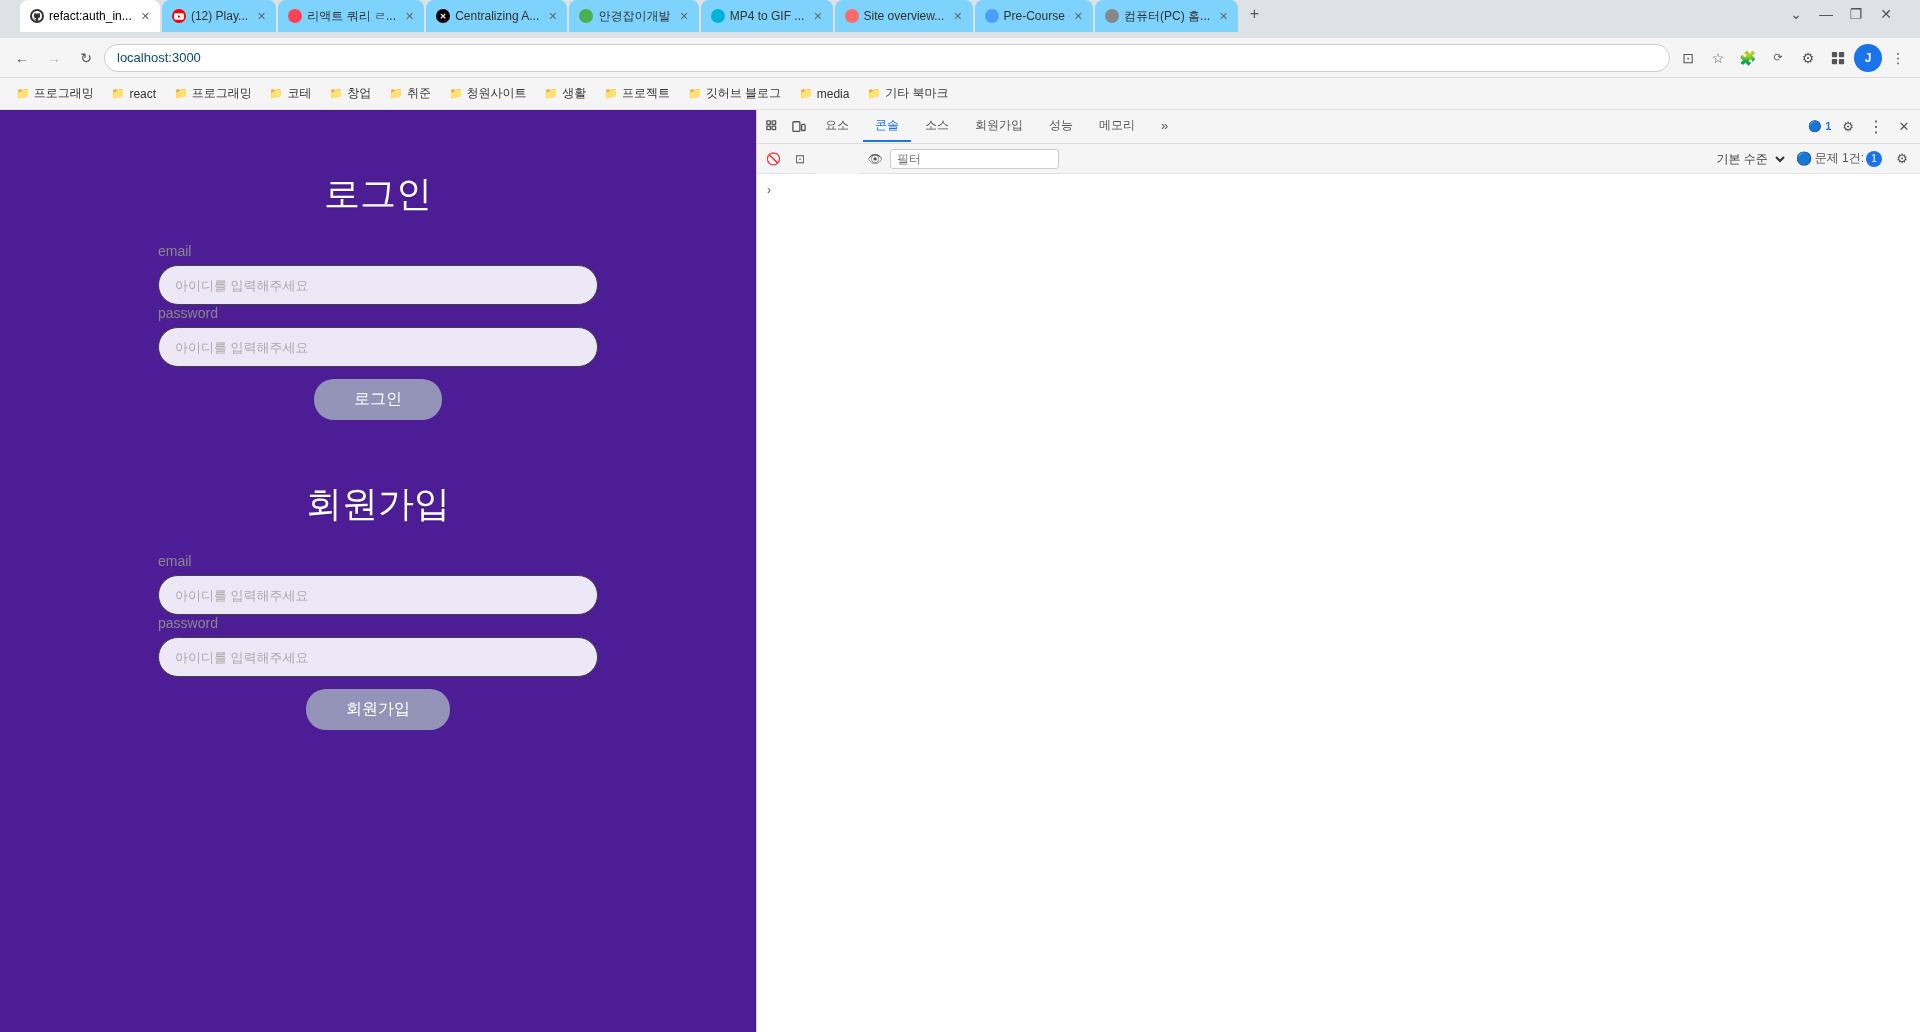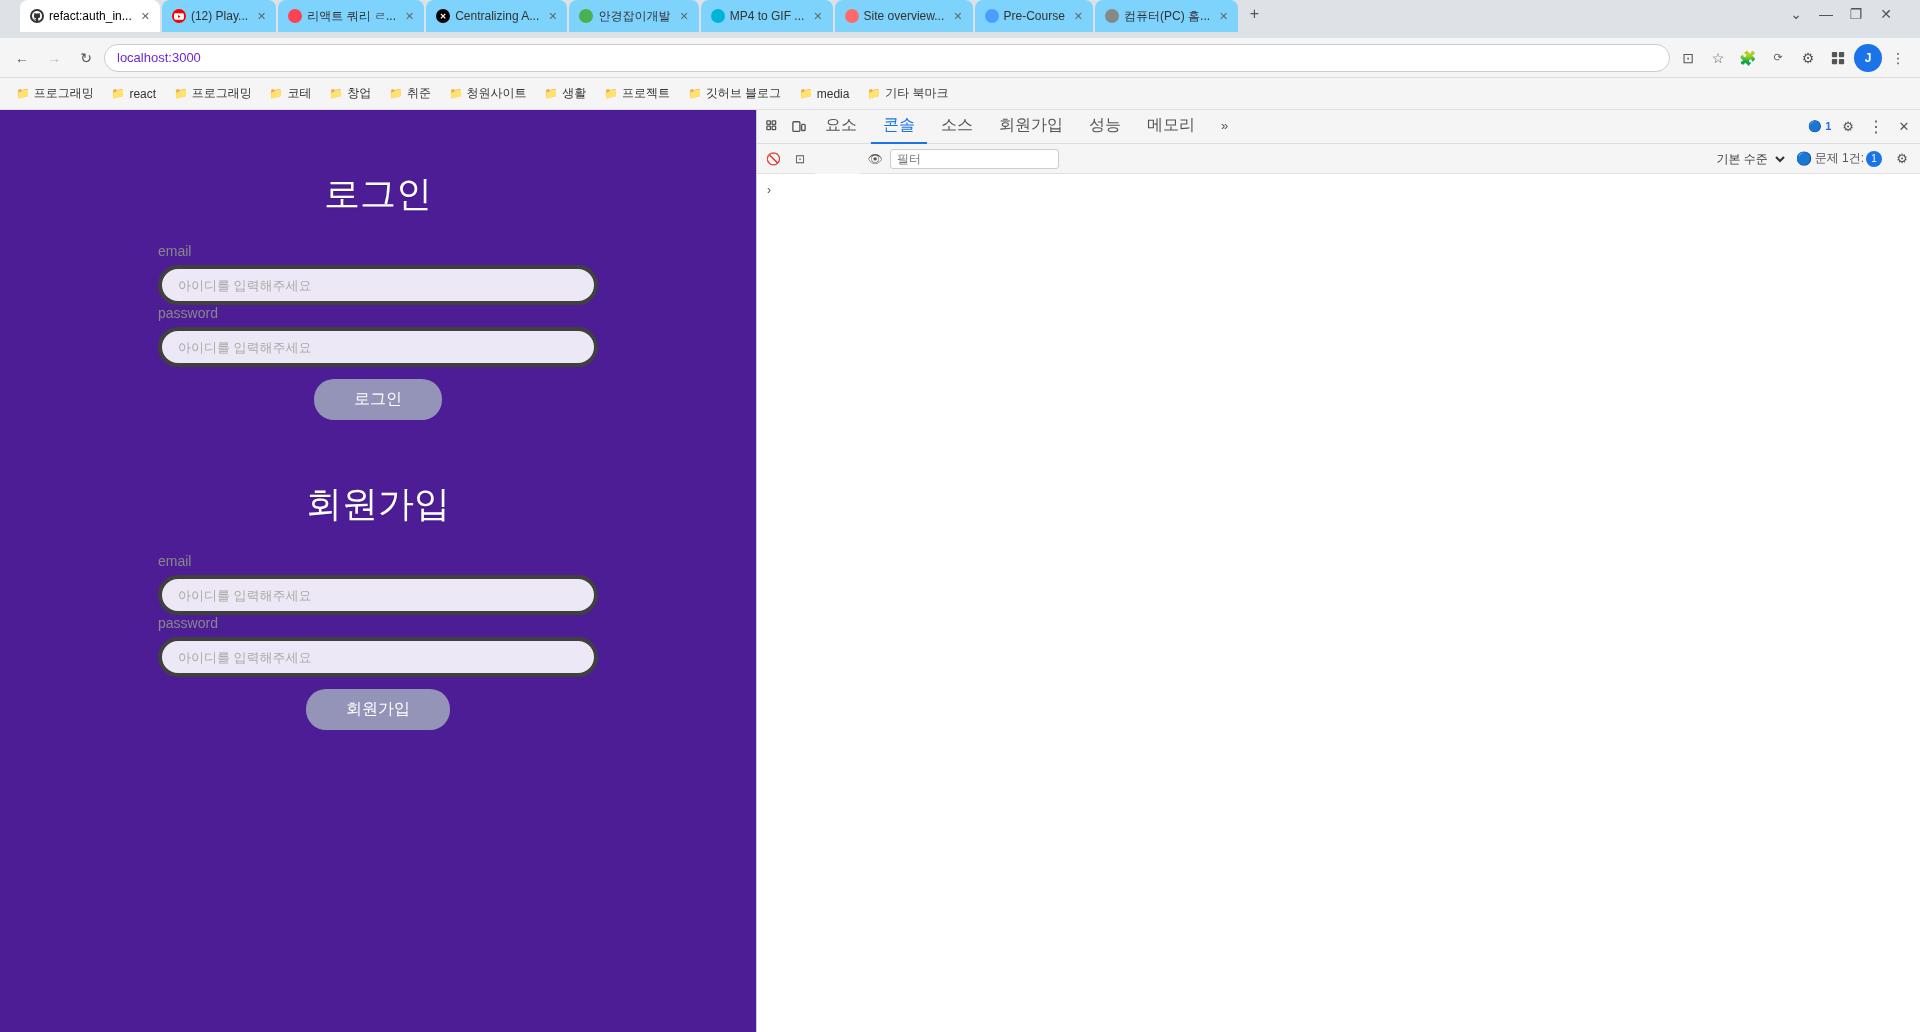--- a/index.html
+++ b/index.html
@@ -11,47 +11,47 @@
     .tab { display: flex; align-items: center; height: 32px; padding: 0 10px; border-radius: 8px 8px 0 0; font-size: 12px; color: #333; background: #7dd3fc; max-width: 180px; gap: 5px; cursor: pointer; }
     .tab.active { background: #fff; color: #000; }
     .tab-icon { width: 14px; height: 14px; border-radius: 50%; flex-shrink: 0; }
     .tab-label { white-space: nowrap; overflow: hidden; text-overflow: ellipsis; max-width: 130px; font-size: 12px; }
     .tab-close { margin-left: 4px; font-size: 11px; color: #666; cursor: pointer; flex-shrink: 0; }
     .new-tab-btn { width: 28px; height: 28px; display: flex; align-items: center; justify-content: center; border-radius: 50%; cursor: pointer; font-size: 16px; color: #555; }
     .win-btn { width: 28px; height: 28px; display: flex; align-items: center; justify-content: center; font-size: 14px; cursor: pointer; color: #555; }
 
     .toolbar { display: flex; align-items: center; background: #f5f5f5; height: 40px; padding: 0 8px; gap: 4px; border-bottom: 1px solid #ddd; }
     .nav-btn { width: 28px; height: 28px; display: flex; align-items: center; justify-content: center; border-radius: 50%; cursor: pointer; font-size: 14px; color: #555; }
-    .address-bar { flex: 1; height: 28px; background: #fff; border: 1px solid #ccc; border-radius: 14px; padding: 0 12px; font-size: 13px; color: #6d28d9; display: flex; align-items: center; }
+    .address-bar { flex: 1; height: 28px; background: #fff; border: 1px solid #ccc; border-radius: 14px; padding: 0 12px; font-size: 13px; color: #0c4a6e; display: flex; align-items: center; }
     .toolbar-actions { display: flex; align-items: center; gap: 2px; }
     .toolbar-icon { width: 28px; height: 28px; display: flex; align-items: center; justify-content: center; border-radius: 50%; cursor: pointer; font-size: 14px; color: #555; }
     .profile-btn { width: 28px; height: 28px; background: #1a73e8; border-radius: 50%; display: flex; align-items: center; justify-content: center; color: white; font-size: 12px; font-weight: bold; cursor: pointer; }
 
     .bookmarks-bar { display: flex; align-items: center; background: #f5f5f5; height: 32px; padding: 0 8px; gap: 2px; border-bottom: 1px solid #e0e0e0; font-size: 12px; overflow: hidden; }
     .bookmark-item { display: flex; align-items: center; padding: 3px 8px; border-radius: 4px; cursor: pointer; gap: 4px; white-space: nowrap; color: #333; }
 
     
     .main-layout { display: flex; height: calc(1032px - 38px - 40px - 32px); }
 
     
     .webpage { width: 756px; background: #4c1d95; overflow-y: auto; display: flex; flex-direction: column; align-items: center; padding: 60px 20px 40px; }
 
     
     .form-section { width: 440px; display: flex; flex-direction: column; align-items: center; margin-bottom: 60px; }
     .form-title { font-size: 36px; color: white; margin-bottom: 24px; font-weight: 500; text-shadow: 0 1px 2px rgba(0,0,0,0.1); }
     .form-group { width: 100%; margin-bottom: 0; }
     .form-label { font-size: 14px; color: #888; margin-bottom: 6px; display: block; }
-    .form-input { width: 100%; height: 40px; border: 4px solid #404040; border-radius: 20px; padding: 0 16px; font-size: 13px; color: #aaa; background: rgba(255,255,255,0.9); outline: none; }
+    .form-input { width: 100%; height: 40px; border: 1px solid #404040; border-radius: 20px; padding: 0 16px; font-size: 13px; color: #aaa; background: rgba(255,255,255,0.9); outline: none; }
     .form-input::placeholder { color: #aaa; }
     .form-btn { margin-top: 12px; padding: 10px 40px; background: rgba(180,200,200,0.7); color: white; border: none; border-radius: 20px; font-size: 16px; cursor: pointer; }
 
     
     .devtools { flex: 1; background: #fff; display: flex; flex-direction: column; border-left: 1px solid #ccc; }
     .devtools-header { display: flex; align-items: center; background: #f5f5f5; border-bottom: 1px solid #ddd; height: 34px; padding: 0 4px; gap: 2px; }
-    .devtools-tab { padding: 6px 12px; font-size: 16px; cursor: pointer; color: #555; border-bottom: 2px solid transparent; }
+    .devtools-tab { padding: 6px 12px; font-size: 12px; cursor: pointer; color: #555; border-bottom: 2px solid transparent; }
     .devtools-tab.active { color: #1a73e8; border-bottom-color: #1a73e8; }
     .devtools-actions { margin-left: auto; display: flex; align-items: center; gap: 4px; }
     .devtools-icon-btn { width: 24px; height: 24px; display: flex; align-items: center; justify-content: center; border-radius: 3px; cursor: pointer; font-size: 13px; color: #555; }
     .devtools-icon-btn.active-btn { color: #1a73e8; }
     .devtools-more { font-size: 16px; }
 
     .devtools-sub-bar { display: flex; align-items: center; background: #f5f5f5; border-bottom: 1px solid #e0e0e0; height: 30px; padding: 0 6px; gap: 4px; }
     .sub-icon { width: 22px; height: 22px; display: flex; align-items: center; justify-content: center; cursor: pointer; border-radius: 3px; font-size: 12px; color: #555; }
     .top-select { font-size: 12px; background: #f5f5f5; border: none; color: #be185d; cursor: pointer; padding: 2px 4px; margin-top: 40px; }
     .sub-right { margin-left: auto; display: flex; align-items: center; gap: 8px; font-size: 12px; color: #555; justify-content: center; }

